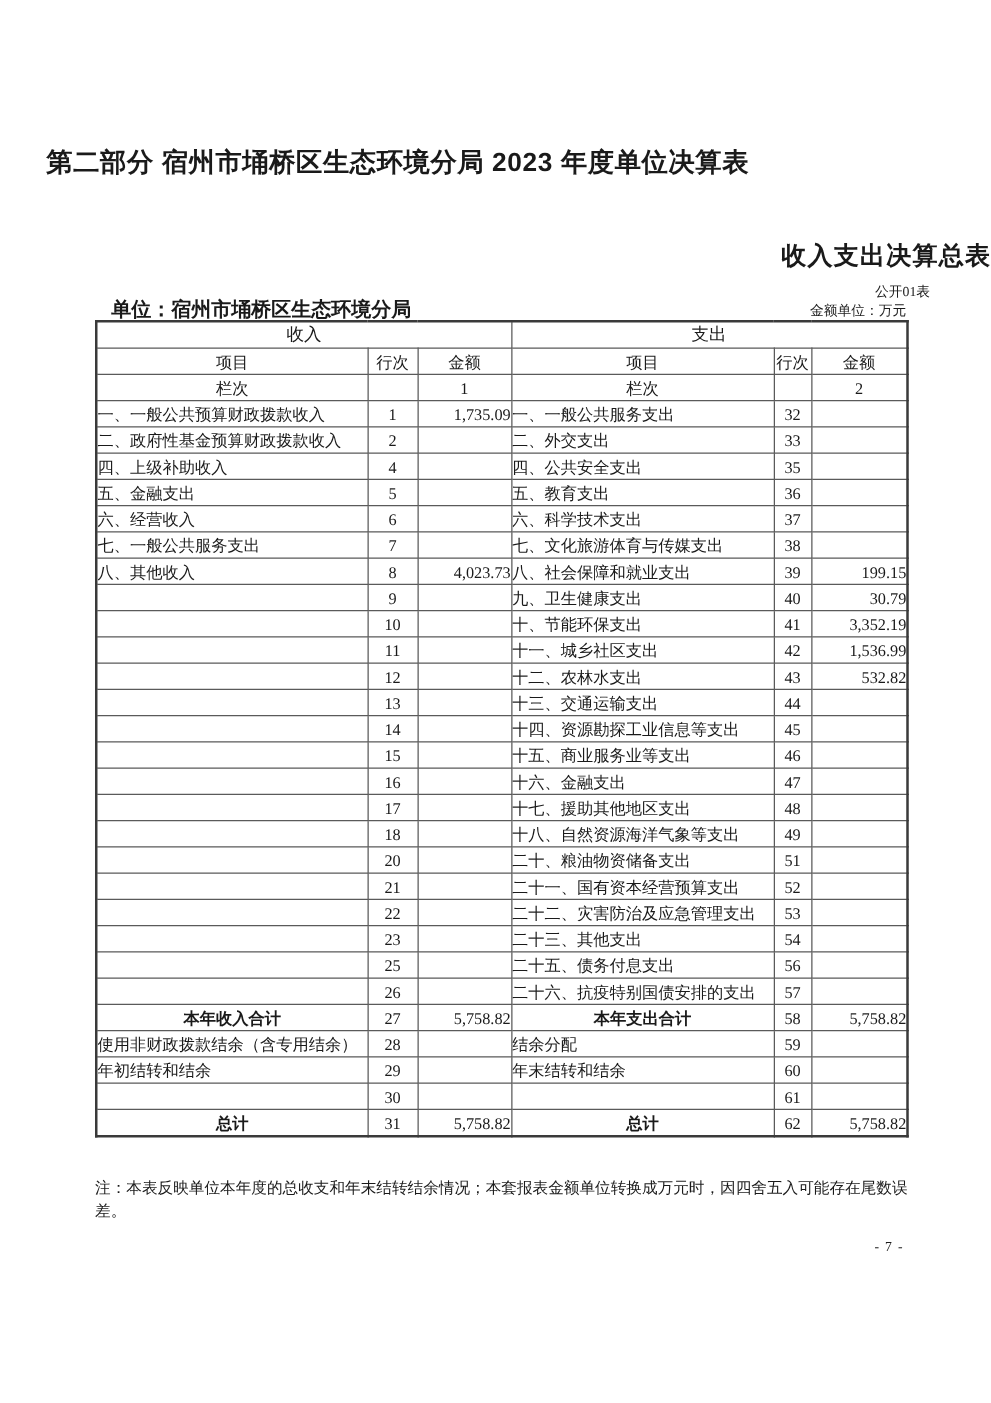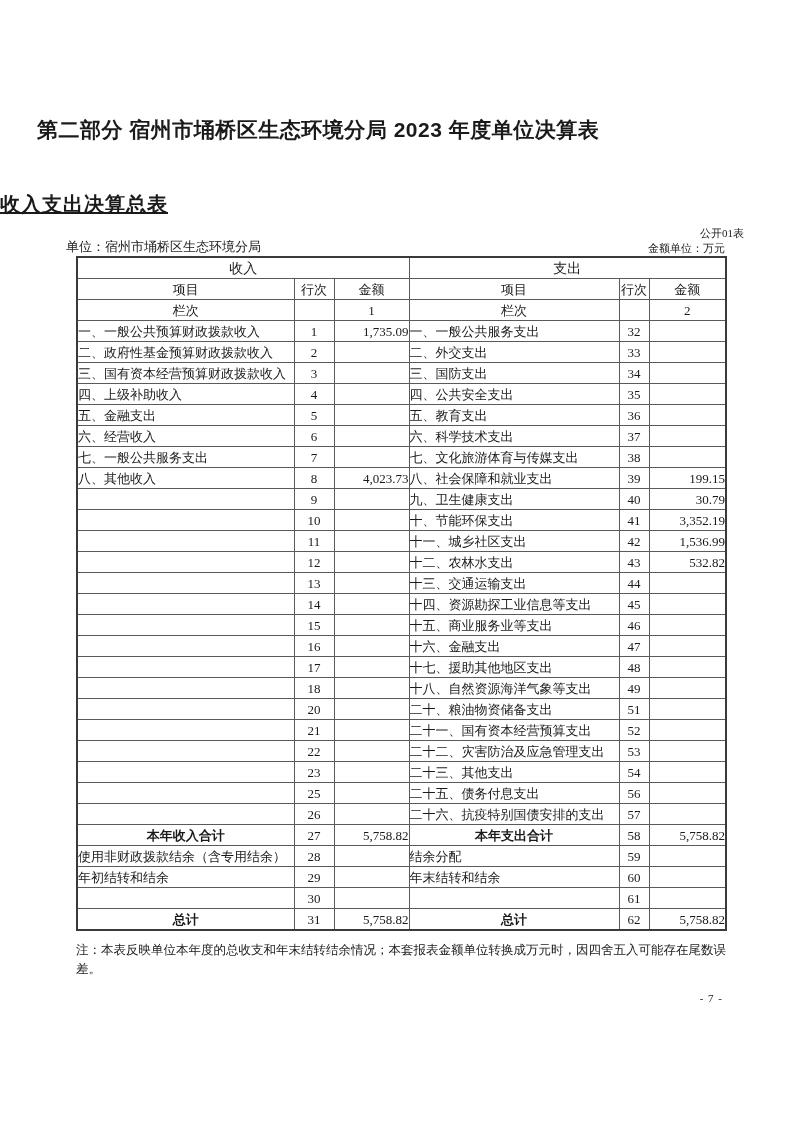--- a/index.html
+++ b/index.html
@@ -13,31 +13,32 @@
     overflow:hidden;
   }
   .part-title{
     position:absolute;top:116px;left:0;width:100%;
     text-align:left;
     font-family:"Liberation Sans","DejaVu Sans",sans-serif;
     font-weight:700;font-size:21px;letter-spacing:0.5px;padding-left:37px;
   }
   .table-title{
     position:absolute;top:191px;left:0;width:100%;
-    text-align:left;
+    text-align:right;
     font-family:"Liberation Sans","DejaVu Sans",sans-serif;
-    font-weight:700;font-size:20px;letter-spacing:1px;text-decoration:underline;
+    font-weight:700;font-size:20px;letter-spacing:1px;
   }
   .table-code{
     position:absolute;top:226px;right:49px;
     font-size:11px;
   }
   .unit-line{
-    position:absolute;top:238px;left:66px;
-    font-size:13px;
+    position:absolute;top:238px;left:89px;
+    font-size:16px;
+    font-weight:bold;
   }
   .amount-unit{
     position:absolute;top:241px;right:68px;
     font-size:11px;
   }
   table.main{
     position:absolute;top:256px;left:76px;
     border-collapse:collapse;
     table-layout:fixed;
     width:650px;
@@ -126,28 +127,20 @@
         </tr>
         <tr>
           <td class="item">二、政府性基金预算财政拨款收入</td>
           <td class="lineno">2</td>
           <td class="amount"></td>
           <td class="item">二、外交支出</td>
           <td class="lineno">33</td>
           <td class="amount"></td>
         </tr>
         <tr>
-          <td class="item">三、国有资本经营预算财政拨款收入</td>
-          <td class="lineno">3</td>
-          <td class="amount"></td>
-          <td class="item">三、国防支出</td>
-          <td class="lineno">34</td>
-          <td class="amount"></td>
-        </tr>
-        <tr>
           <td class="item">四、上级补助收入</td>
           <td class="lineno">4</td>
           <td class="amount"></td>
           <td class="item">四、公共安全支出</td>
           <td class="lineno">35</td>
           <td class="amount"></td>
         </tr>
         <tr>
           <td class="item">五、金融支出</td>
           <td class="lineno">5</td>

